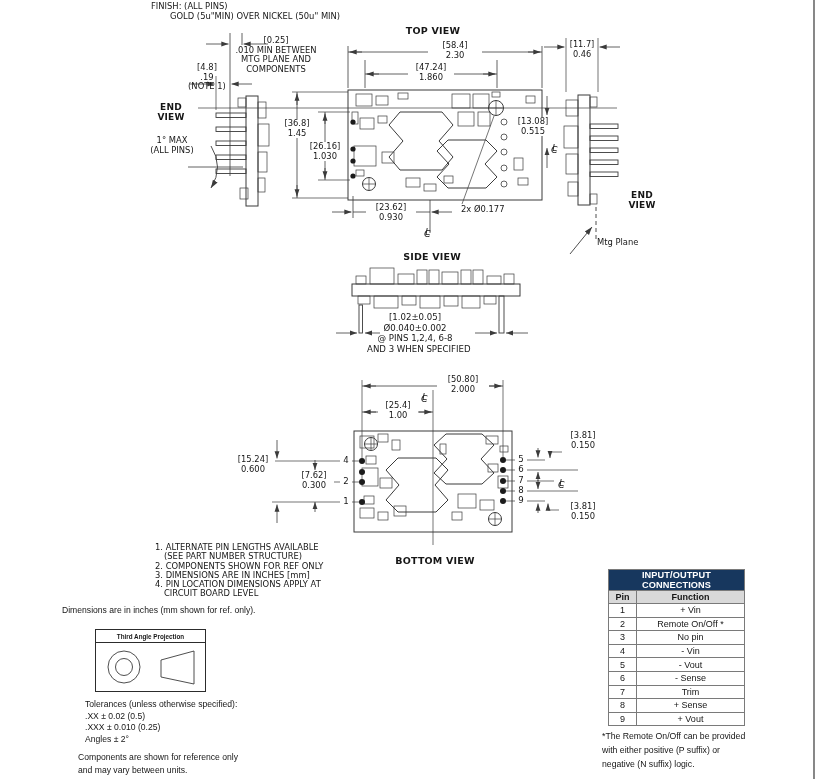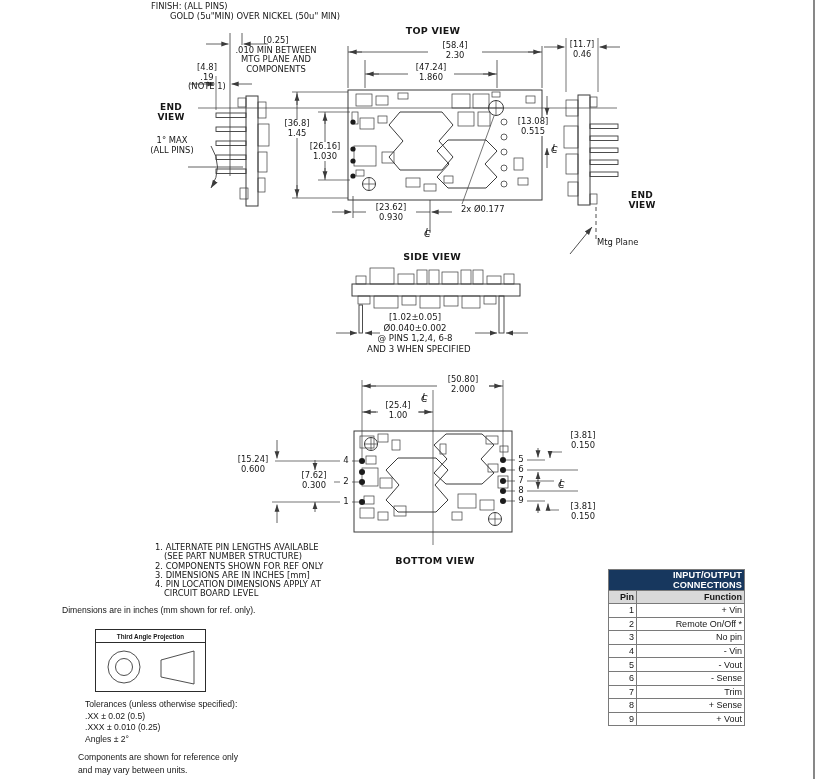--- a/index.html
+++ b/index.html
@@ -17,21 +17,21 @@
 .clsym{font-size:9.5px;font-style:italic;white-space:nowrap}
 .clsym b{font-weight:400;margin-left:-5.5px;position:relative;top:-2.5px;font-size:9px}
 .pinlab{position:absolute;z-index:3;font-size:8.6px;line-height:10px;width:12px;text-align:center;background:#fff}
 #notes div{font-size:8.4px;line-height:9.3px;white-space:nowrap}
 #notes .ind{margin-left:9px}
 .ft{font-family:"Liberation Sans",sans-serif}
 #tol div{font-size:8.6px;line-height:11.7px;white-space:nowrap}
 #projbox{position:absolute;z-index:2;border:1px solid #2c2c2c;background:transparent}
 #projbox .ph{border-bottom:1px solid #2c2c2c;height:13px;text-align:center;font-size:6.3px;font-weight:bold;line-height:13px;font-family:"Liberation Sans",sans-serif}
 #io{position:absolute;left:608px;top:569px;z-index:2;border-collapse:collapse;font-family:"Liberation Sans",sans-serif;table-layout:fixed}
-#io th,#io td{border:1px solid #7a7a7a;padding:0 2px;text-align:right;overflow:hidden}
+#io th,#io td{border:1px solid #7a7a7a;padding:0 2px;text-align:center;overflow:hidden}
 #io .io-title{background:#17375e;color:#fff;font-weight:bold;font-size:9.2px;height:14px;letter-spacing:.1px}
 #io .io-sub th{background:#d9d9d9;font-weight:bold;font-size:9px;height:13px}
 #io td{font-size:9px;height:13.6px;background:#fff}
 #io .pin-col{width:28px}
 #io .fn-col{width:108px}
 #fnote div{font-size:8.7px;line-height:14.2px;white-space:nowrap}
 #cnote div{font-size:8.6px;line-height:13px;white-space:nowrap}
 </style>
 </head>
 <body>
@@ -495,14 +495,19 @@
           <td>8</td>
           <td>+ Sense</td>
         </tr>
   <tr>
           <td>9</td>
           <td>+ Vout</td>
         </tr>
 </tbody>
     </table>
 
+<div class="lbl ft" id="fnote" style="left:602px;top:729px">
+  <div>*The Remote On/Off can be provided</div>
+  <div>with either positive (P suffix) or</div>
+  <div>negative (N suffix) logic.</div>
+</div>
 
 </div>
 
 </body></html>

